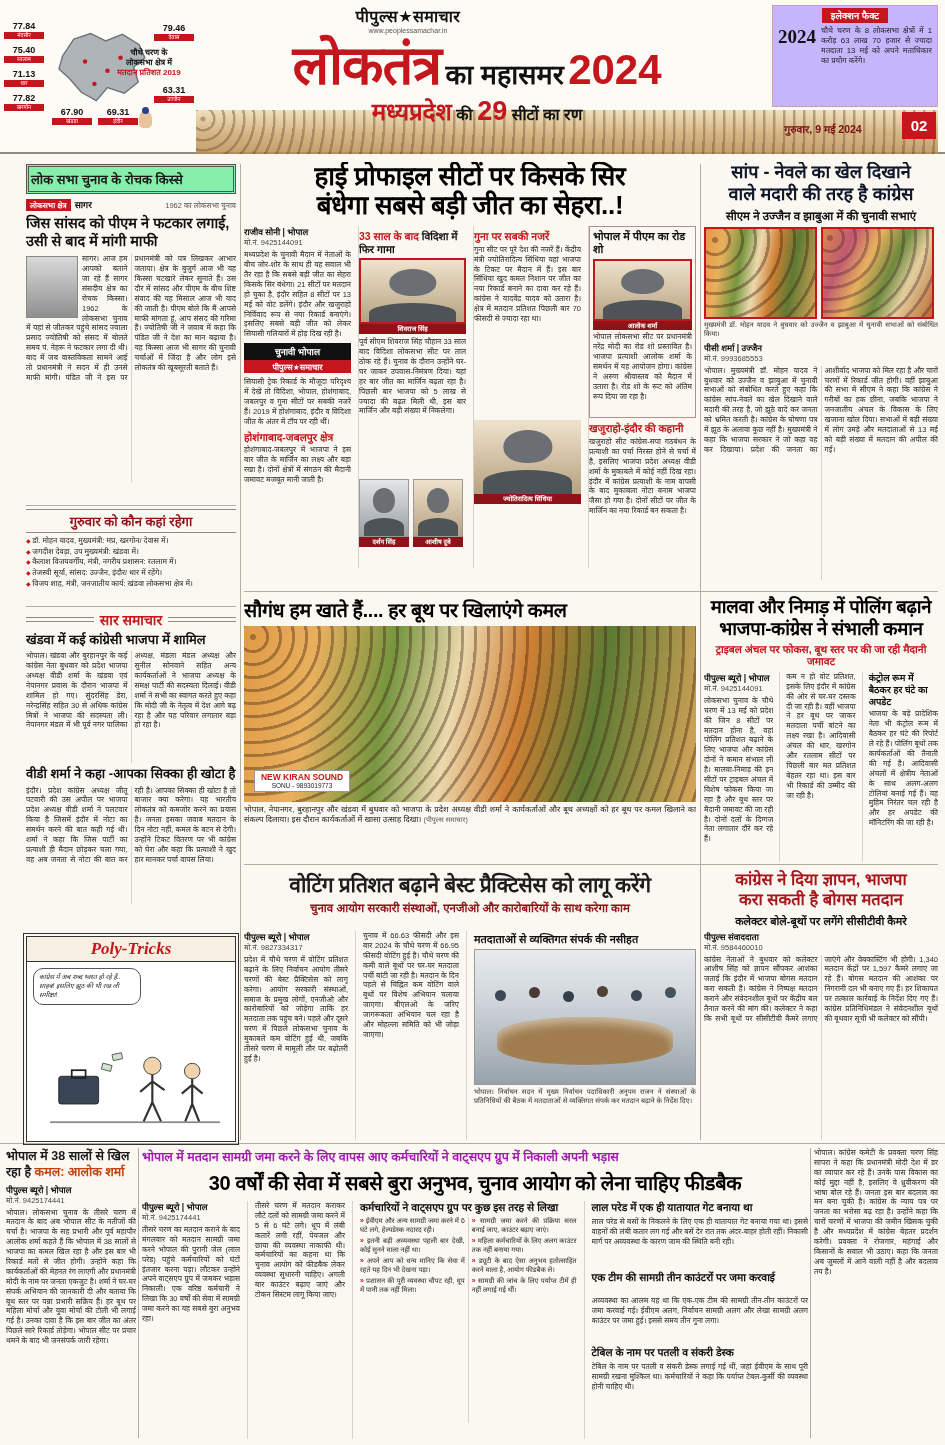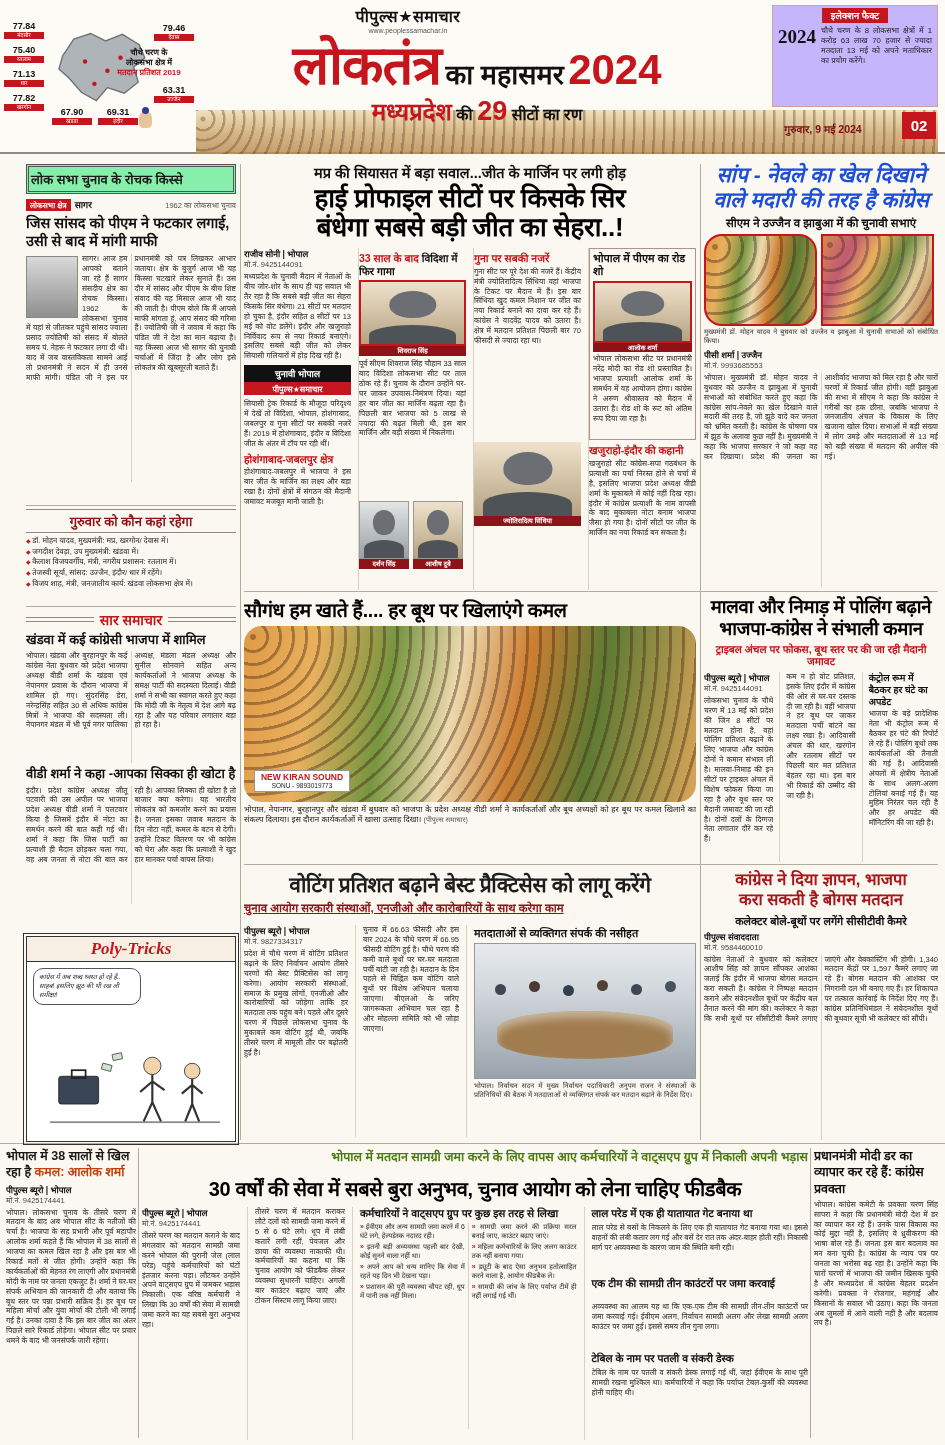--- a/index.html
+++ b/index.html
@@ -12,21 +12,21 @@
 .bt{font-size:7.5px;line-height:1.32;text-align:justify;color:#2a2a2a;overflow:hidden;}
 .c2{column-count:2;column-gap:7px;column-rule:1px solid #d8d2c4;}
 .byline{font-size:8.5px;font-weight:bold;color:#111;}
 .phone{font-size:7.5px;color:#444;margin-bottom:3px;}
 .subred{color:#c2410c;font-weight:bold;}
 .pcap{background:#8e1318;color:#fff;font-size:6.5px;font-weight:bold;text-align:center;padding:1px 2px;line-height:1.2;overflow:hidden;white-space:nowrap;}
 .rb{border:2px solid #c4161c;}
 .photo{position:relative;overflow:hidden;}
 .rally{background:
  repeating-radial-gradient(circle at 9px 11px, rgba(60,30,15,.38) 0 2.5px, rgba(60,30,15,0) 3.5px 13px),
- linear-gradient(100deg,#e09a45 0%,#e8b05e 16%,#76953f 32%,#ecd9ae 46%,#cf7f33 60%,#5d7a33 76%,#d9a55a 100%); border-radius: 18px;}
+ linear-gradient(100deg,#e09a45 0%,#e8b05e 16%,#76953f 32%,#ecd9ae 46%,#cf7f33 60%,#5d7a33 76%,#d9a55a 100%);}
 .rally2{background:
  repeating-radial-gradient(circle at 7px 9px, rgba(70,30,40,.35) 0 2.5px, rgba(70,30,40,0) 3.5px 12px),
  linear-gradient(115deg,#d8894c 0%,#c05a71 22%,#e8b05e 40%,#6c8a3e 58%,#e3cf9e 74%,#b96a33 100%);}
 .portrait{background:linear-gradient(180deg,#e3e5e6,#9aa0a6);}
 .portrait::before{content:"";position:absolute;bottom:0;left:8%;width:84%;height:32%;border-radius:50% 50% 0 0;background:#4e5358;}
 .portrait::after{content:"";position:absolute;left:50%;top:14%;width:46%;height:44%;transform:translateX(-50%);border-radius:50% 50% 46% 46%;background:#6b6f74;}
 .portrait.warm{background:linear-gradient(180deg,#efe2cc,#b6a281);}
 .meeting{background:linear-gradient(180deg,#e8ebee 0%,#cfd5da 38%,#98a2ab 100%);}
 .meet-table{position:absolute;left:10%;right:10%;bottom:14%;height:36%;background:#a07c4e;border-radius:50%/38%;box-shadow:inset 0 6px 10px rgba(255,255,255,.45);}
 .meet-people{position:absolute;top:30%;left:9%;width:11px;height:11px;border-radius:50%;background:#3c4752;
@@ -113,21 +113,21 @@
 .pt-row{display:flex;gap:4px;margin-top:4px;}
 .pt{width:50px;}
 .pt .pimg{width:50px;height:58px;border:1px solid #999;}
 .ph-shivraj{width:100%;height:66px;margin-top:3px;}
 .ph-scindia{width:100%;height:74px;margin-top:3px;}
 .roadshow{border:1px solid #b09090;background:#fdf8ef;padding:3px;}
 .roadshow-h{font-size:11px;font-weight:bold;color:#111;line-height:1.2;margin-bottom:2px;}
 .ph-alok{width:100%;height:62px;}
 
 #m-cm{left:704px;top:162px;width:234px;height:428px;}
-.cm-hl{font-size:21px;font-weight:800;line-height:1.2;color:#1d4ed8;text-align:center;font-style:italic;}
+.cm-hl{font-size:18px;font-weight:800;line-height:1.2;color:#0f172a;text-align:center;}
 .cm-deck{font-size:11.5px;font-weight:bold;text-align:center;color:#111;margin:3px 0 4px;}
 .cm-photos{display:flex;gap:4px;}
 .cm-ph{width:113px;height:92px;}
 .cm-cap{font-size:7px;color:#333;line-height:1.25;margin:2px 0 3px;text-align:justify;}
 
 #m-saug{left:244px;top:596px;width:452px;height:252px;}
 .saug-hl{font-size:19.5px;font-weight:800;color:#000;letter-spacing:-.3px;white-space:nowrap;overflow:hidden;margin-bottom:3px;}
 .saug-photo{width:452px;height:176px;}
 .saug-sign{position:absolute;left:10px;bottom:10px;width:96px;background:#fff;border:1px solid #999;text-align:center;padding:2px 1px;}
 .sign1{font-size:8.5px;font-weight:bold;color:#c4161c;line-height:1.1;}
@@ -138,35 +138,35 @@
 #m-malwa{left:704px;top:596px;width:234px;height:266px;}
 .malwa-hl{font-size:18.5px;font-weight:800;line-height:1.18;color:#000;text-align:center;letter-spacing:-.3px;}
 .malwa-deck{font-size:10.5px;font-weight:bold;color:#c4161c;text-align:center;margin:3px 0 4px;line-height:1.2;}
 .malwa-cols{display:flex;height:196px;}
 .malwa-cols>*{flex:1;overflow:hidden;}
 .malwa-cols>*+*{border-left:1px solid #d8d2c4;padding-left:6px;margin-left:6px;}
 .ctrl-h{font-size:9.5px;font-weight:bold;color:#111;line-height:1.25;margin-bottom:2px;}
 
 #m-voting{left:244px;top:870px;width:452px;height:270px;}
 .vote-hl{font-size:21px;font-weight:800;color:#1d1d1d;text-align:center;letter-spacing:-.3px;white-space:nowrap;overflow:hidden;}
-.vote-deck{font-size:11.5px;font-weight:bold;color:#8e1318;margin:2px 0 10px;text-decoration:underline;}
+.vote-deck{font-size:11.5px;font-weight:bold;color:#8e1318;text-align:center;margin:2px 0 16px;}
 .vote-cols{display:flex;height:212px;}
 .vote-c1,.vote-c2{width:104px;flex:none;overflow:hidden;}
 .vote-c3{flex:1;overflow:hidden;}
 .vote-cols>*+*{border-left:1px solid #d8d2c4;padding-left:7px;margin-left:7px;}
 .vote-ph-head{font-size:11px;font-weight:bold;color:#111;margin-bottom:3px;}
 .vote-photo{width:100%;height:136px;border:1px solid #999;}
 .vote-cap{font-size:7px;line-height:1.3;color:#333;margin-top:2px;text-align:justify;}
 
 #m-gyapan{left:704px;top:870px;width:234px;height:270px;}
 .gy-hl{font-size:16.5px;font-weight:800;line-height:1.2;color:#a9151b;text-align:center;}
 .gy-deck{font-size:11px;font-weight:bold;text-align:center;color:#111;margin:3px 0;}
 
 #m-bhadas{left:142px;top:1148px;width:666px;height:292px;}
-.bd-kicker{font-size:12.5px;font-weight:bold;color:#4d7c0f;text-align:right;margin-bottom:10px;}
+.bd-kicker{font-size:12.5px;font-weight:bold;color:#a21caf;text-align:left;margin-bottom:4px;}
 .bd-hl{font-size:20px;font-weight:800;color:#000;text-align:center;letter-spacing:-.3px;white-space:nowrap;overflow:hidden;}
 .bd-cols{display:flex;margin-top:5px;height:238px;}
 .bd-c1,.bd-c2{width:98px;flex:none;overflow:hidden;}
 .bd-c3,.bd-c4{flex:1;overflow:hidden;}
 .bd-cols>*+*{border-left:1px solid #d8d2c4;padding-left:7px;margin-left:7px;}
 .bd-sub{font-size:10.5px;font-weight:bold;color:#111;line-height:1.25;margin-bottom:3px;}
 .wa-item{font-size:6.9px;line-height:1.3;color:#2a2a2a;margin-bottom:2px;text-align:justify;}
 .wa-item::before{content:"» ";color:#c4161c;font-weight:bold;}
 .wa-list{column-count:2;column-gap:7px;column-rule:1px solid #d8d2c4;height:206px;overflow:hidden;}
 #m-pmmodi{left:814px;top:1148px;width:124px;height:292px;}
@@ -339,21 +339,20 @@
     <h3 class="b38-hl">
       <span>भोपाल में 38 सालों से खिल रहा है</span>
       <span class="subred">कमल: आलोक शर्मा</span>
     </h3>
     <div class="byline">पीपुल्स ब्यूरो | भोपाल</div>
     <div class="phone">मो.नं. 9425174441</div>
     <div class="bt" style="height:232px;">भोपाल। लोकसभा चुनाव के तीसरे चरण में मतदान के बाद अब भोपाल सीट के नतीजों की चर्चा है। भाजपा के सह प्रभारी और पूर्व महापौर आलोक शर्मा कहते हैं कि भोपाल में 38 सालों से भाजपा का कमल खिल रहा है और इस बार भी रिकार्ड मतों से जीत होगी। उन्होंने कहा कि कार्यकर्ताओं की मेहनत रंग लाएगी और प्रधानमंत्री मोदी के नाम पर जनता एकजुट है। शर्मा ने घर-घर संपर्क अभियान की जानकारी दी और बताया कि बूथ स्तर पर पन्ना प्रभारी सक्रिय हैं। हर बूथ पर महिला मोर्चा और युवा मोर्चा की टोली भी लगाई गई है। उनका दावा है कि इस बार जीत का अंतर पिछले सारे रिकार्ड तोड़ेगा। भोपाल सीट पर प्रचार थमने के बाद भी जनसंपर्क जारी रहेगा।</div>
   </section>
 
   <section class="mod" id="m-lead">
-    <div class="kicker">मप्र की सियासत में बड़ा सवाल...जीत के मार्जिन पर लगी होड़</div>
     <h1 class="lead-hl">
       <span>हाई प्रोफाइल सीटों पर किसके सिर</span><br>
       <span>बंधेगा सबसे बड़ी जीत का सेहरा..!</span>
     </h1>
     <div class="lead-cols">
       <div>
         <div class="byline">राजीव सोनी | भोपाल</div>
         <div class="phone">मो.नं. 9425144091</div>
         <div class="bt">मध्यप्रदेश के चुनावी मैदान में नेताओं के बीच जोर-शोर के साथ ही यह सवाल भी तैर रहा है कि सबसे बड़ी जीत का सेहरा किसके सिर बंधेगा। 21 सीटों पर मतदान हो चुका है, इंदौर सहित 8 सीटों पर 13 मई को वोट डलेंगे। इंदौर और खजुराहो निर्विवाद रूप से नया रिकार्ड बनाएंगे। इसलिए सबसे बड़ी जीत को लेकर सियासी गलियारों में होड़ दिख रही है।</div>
         <div class="promo">
@@ -521,17 +520,16 @@
         <div class="bt" style="height:54px;">लाल परेड से बसों के निकलने के लिए एक ही यातायात गेट बनाया गया था। इससे वाहनों की लंबी कतार लग गई और बसें देर रात तक अंदर-बाहर होती रहीं। निकासी मार्ग पर अव्यवस्था के कारण जाम की स्थिति बनी रही।</div>
         <div class="bd-sub">एक टीम की सामग्री तीन काउंटरों पर जमा करवाई</div>
         <div class="bt" style="height:50px;margin-top:12px;">अव्यवस्था का आलम यह था कि एक-एक टीम की सामग्री तीन-तीन काउंटरों पर जमा करवाई गई। ईवीएम अलग, निर्वाचन सामग्री अलग और लेखा सामग्री अलग काउंटर पर जमा हुई। इससे समय तीन गुना लगा।</div>
         <div class="bd-sub">टेबिल के नाम पर पतली व संकरी डेस्क</div>
         <div class="bt" style="height:48px;">टेबिल के नाम पर पतली व संकरी डेस्क लगाई गई थीं, जहां ईवीएम के साथ पूरी सामग्री रखना मुश्किल था। कर्मचारियों ने कहा कि पर्याप्त टेबल-कुर्सी की व्यवस्था होनी चाहिए थी।</div>
       </div>
     </div>
   </section>
 
   <section class="mod" id="m-pmmodi">
-    <h3 class="pm-hl">प्रधानमंत्री मोदी डर का व्यापार कर रहे हैं: कांग्रेस प्रवक्ता</h3>
     <div class="bt" style="height:248px;">भोपाल। कांग्रेस कमेटी के प्रवक्ता चरण सिंह सापरा ने कहा कि प्रधानमंत्री मोदी देश में डर का व्यापार कर रहे हैं। उनके पास विकास का कोई मुद्दा नहीं है, इसलिए वे ध्रुवीकरण की भाषा बोल रहे हैं। जनता इस बार बदलाव का मन बना चुकी है। कांग्रेस के न्याय पत्र पर जनता का भरोसा बढ़ रहा है। उन्होंने कहा कि चारों चरणों में भाजपा की जमीन खिसक चुकी है और मध्यप्रदेश में कांग्रेस बेहतर प्रदर्शन करेगी। प्रवक्ता ने रोजगार, महंगाई और किसानों के सवाल भी उठाए। कहा कि जनता अब जुमलों में आने वाली नहीं है और बदलाव तय है।</div>
   </section>
 
 </div>
 
 </body></html>

